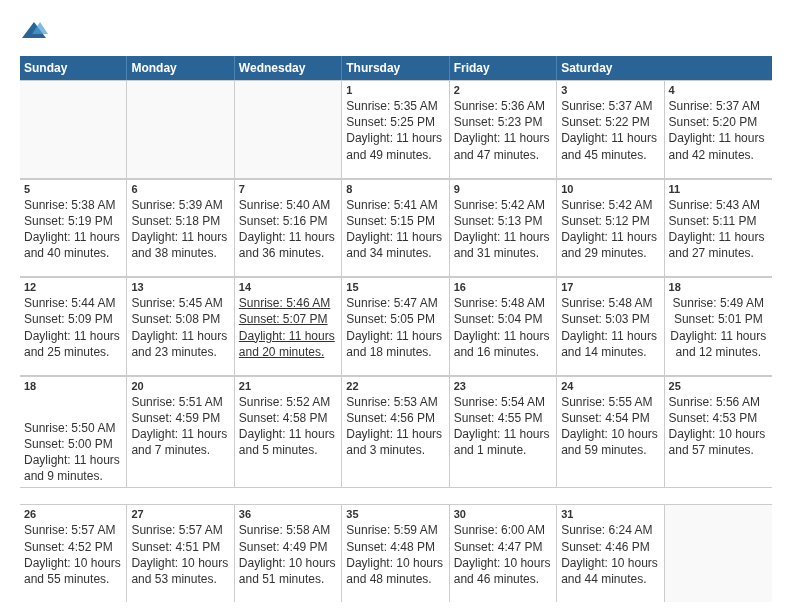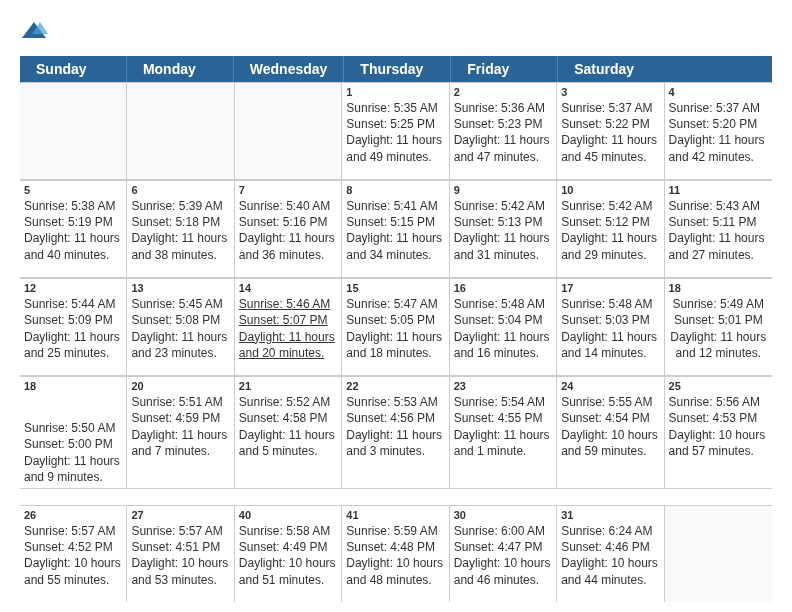--- a/index.html
+++ b/index.html
@@ -65,23 +65,23 @@
       display: flex;
       flex-direction: column;
     }
     .cal-header-row {
       display: grid;
       grid-template-columns: repeat(7, 1fr);
       background: #2a6496;
     }
     .cal-header-cell {
       color: #fff;
-      font-size: 14px;
-      font-weight: bold;
-      padding: 5px 16px;
+      font-size: 12px;
+      font-weight: bold;
+      padding: 5px 4px;
       text-align: left;
       border-right: 1px solid #4a84b6;
     }
     .cal-header-cell:last-child { border-right: none; }
     .cal-body {
       flex: 1;
       display: flex;
       flex-direction: column;
     }
     .cal-row {
@@ -344,28 +344,28 @@
 and 55 minutes.</div>
           </div>
           <div class="cal-cell">
             <span class="day-num">27</span>
             <div class="cell-info" style="white-space: pre-line;">Sunrise: 5:57 AM
 Sunset: 4:51 PM
 Daylight: 10 hours
 and 53 minutes.</div>
           </div>
           <div class="cal-cell">
-            <span class="day-num">40</span>
+            <span class="day-num">36</span>
             <div class="cell-info" style="white-space: pre-line;">Sunrise: 5:58 AM
 Sunset: 4:49 PM
 Daylight: 10 hours
 and 51 minutes.</div>
           </div>
           <div class="cal-cell">
-            <span class="day-num">41</span>
+            <span class="day-num">35</span>
             <div class="cell-info" style="white-space: pre-line;">Sunrise: 5:59 AM
 Sunset: 4:48 PM
 Daylight: 10 hours
 and 48 minutes.</div>
           </div>
           <div class="cal-cell">
             <span class="day-num">30</span>
             <div class="cell-info" style="white-space: pre-line;">Sunrise: 6:00 AM
 Sunset: 4:47 PM
 Daylight: 10 hours

